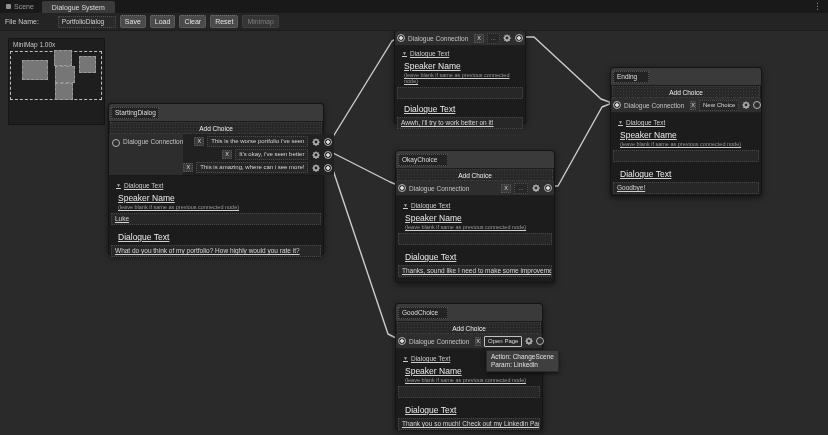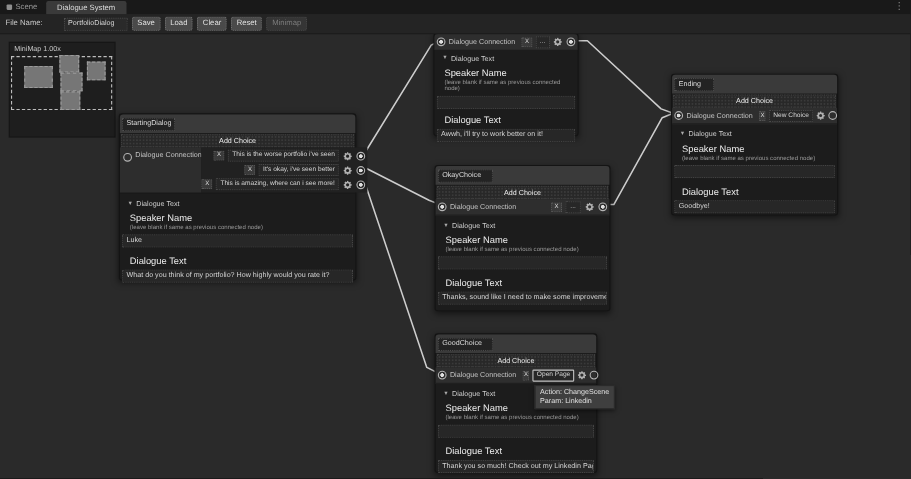--- a/index.html
+++ b/index.html
@@ -63,21 +63,21 @@
   
   .conn-section{display:flex;height:41px;border-bottom:1px solid #181818;}
   .conn-left{width:72px;background:#2d2d2d;display:flex;align-items:flex-start;gap:3px;
              padding:4px 0 0 3px;font-size:6.5px;color:#c3c3c3;}
   .conn-right{flex:1;background:#212121;display:flex;flex-direction:column;justify-content:center;gap:1px;}
   .choice-row{height:12px;display:flex;align-items:center;justify-content:flex-end;gap:3px;padding-right:2px;}
   .choice-field{height:9px;line-height:9px;background:#272727;border:1px dotted #4c4c4c;color:#d6d6d6;
                 font-size:6px;padding:0 3px;border-radius:1px;white-space:nowrap;}
 
   
-  .node-body{padding:4px 1px 5px 1px;}
+  .node-body{padding:4px 1px 5px 1px;text-decoration:underline;}
   .foldout{display:flex;align-items:center;gap:3px;margin:2px 0 1px 6px;font-size:6.5px;color:#cdcdcd;}
   .tri{font-size:5px;color:#ababab;line-height:5px;}
   .speaker-h{margin:4px 0 0 8px;font-size:8.5px;color:#ececec;}
   .hint{margin:1px 0 3px 8px;font-size:5.5px;color:#989898;}
   .field{height:8px;line-height:8px;margin:0 1px;background:#272727;border:1px dotted #464646;
          color:#d4d4d4;font-size:6.5px;padding:1px 3px;border-radius:1px;
          white-space:nowrap;overflow:hidden;}
   .dt-h{margin:7px 0 3px 8px;font-size:8.5px;color:#ececec;}
 
   

